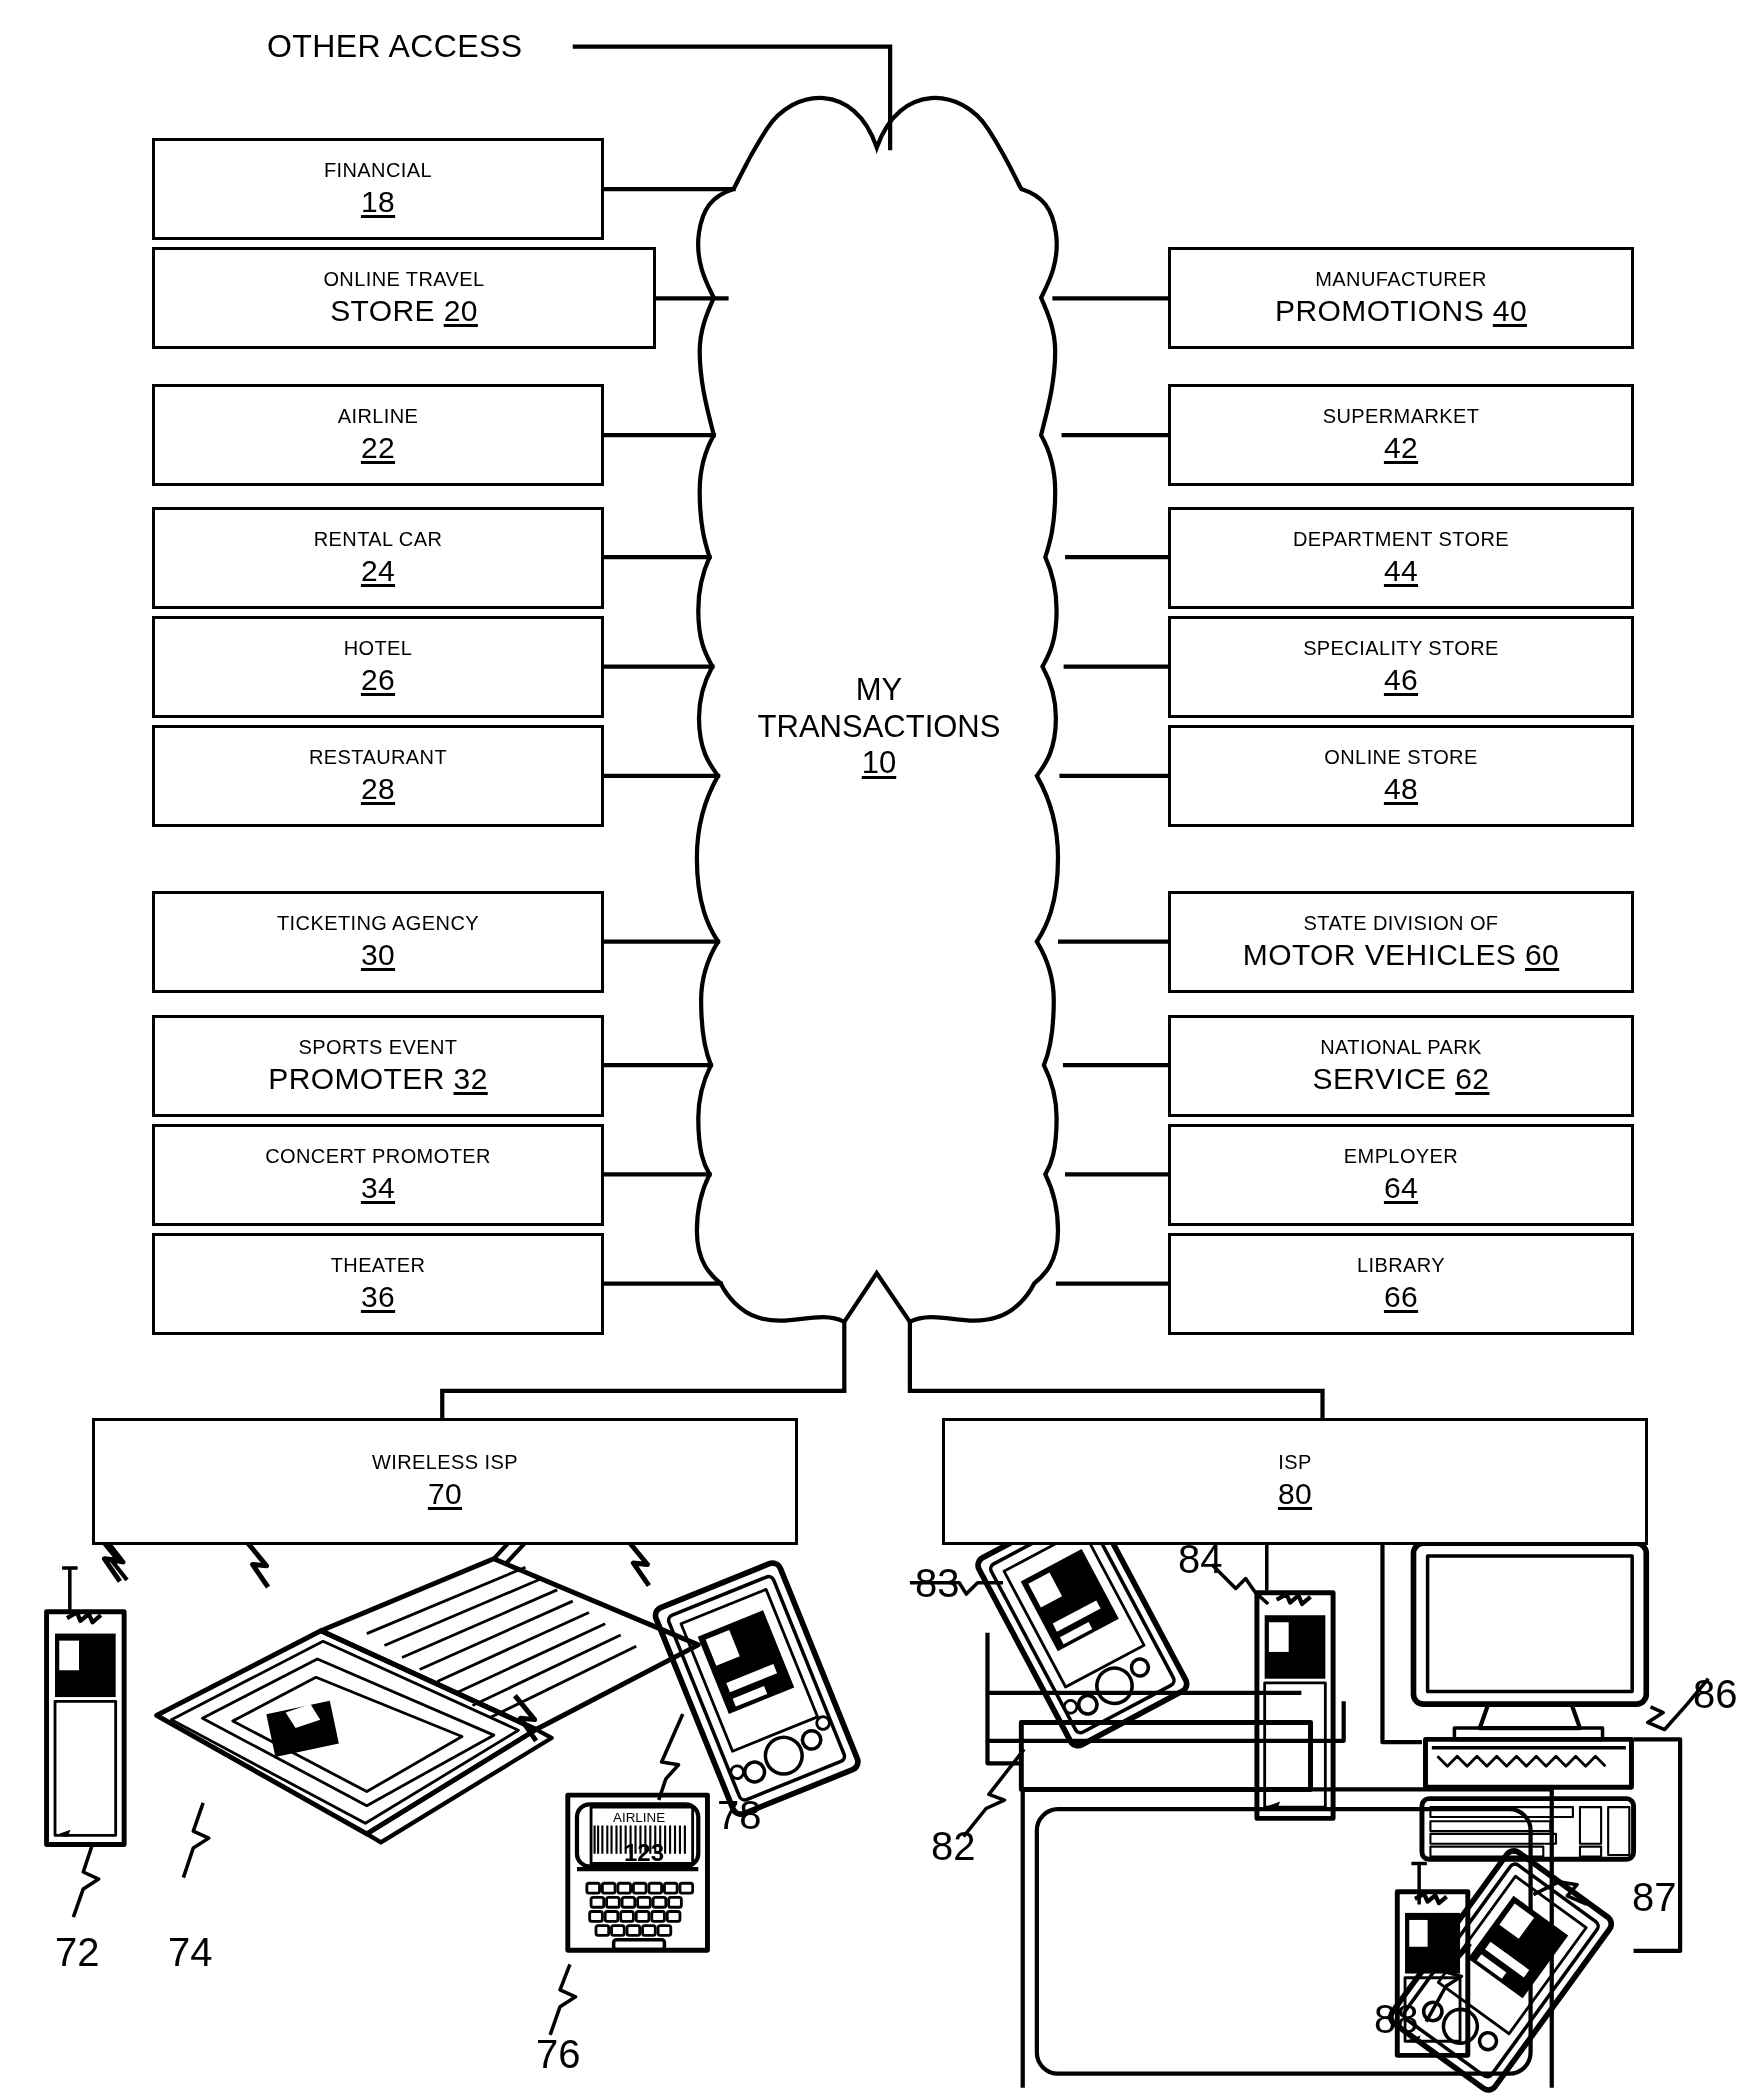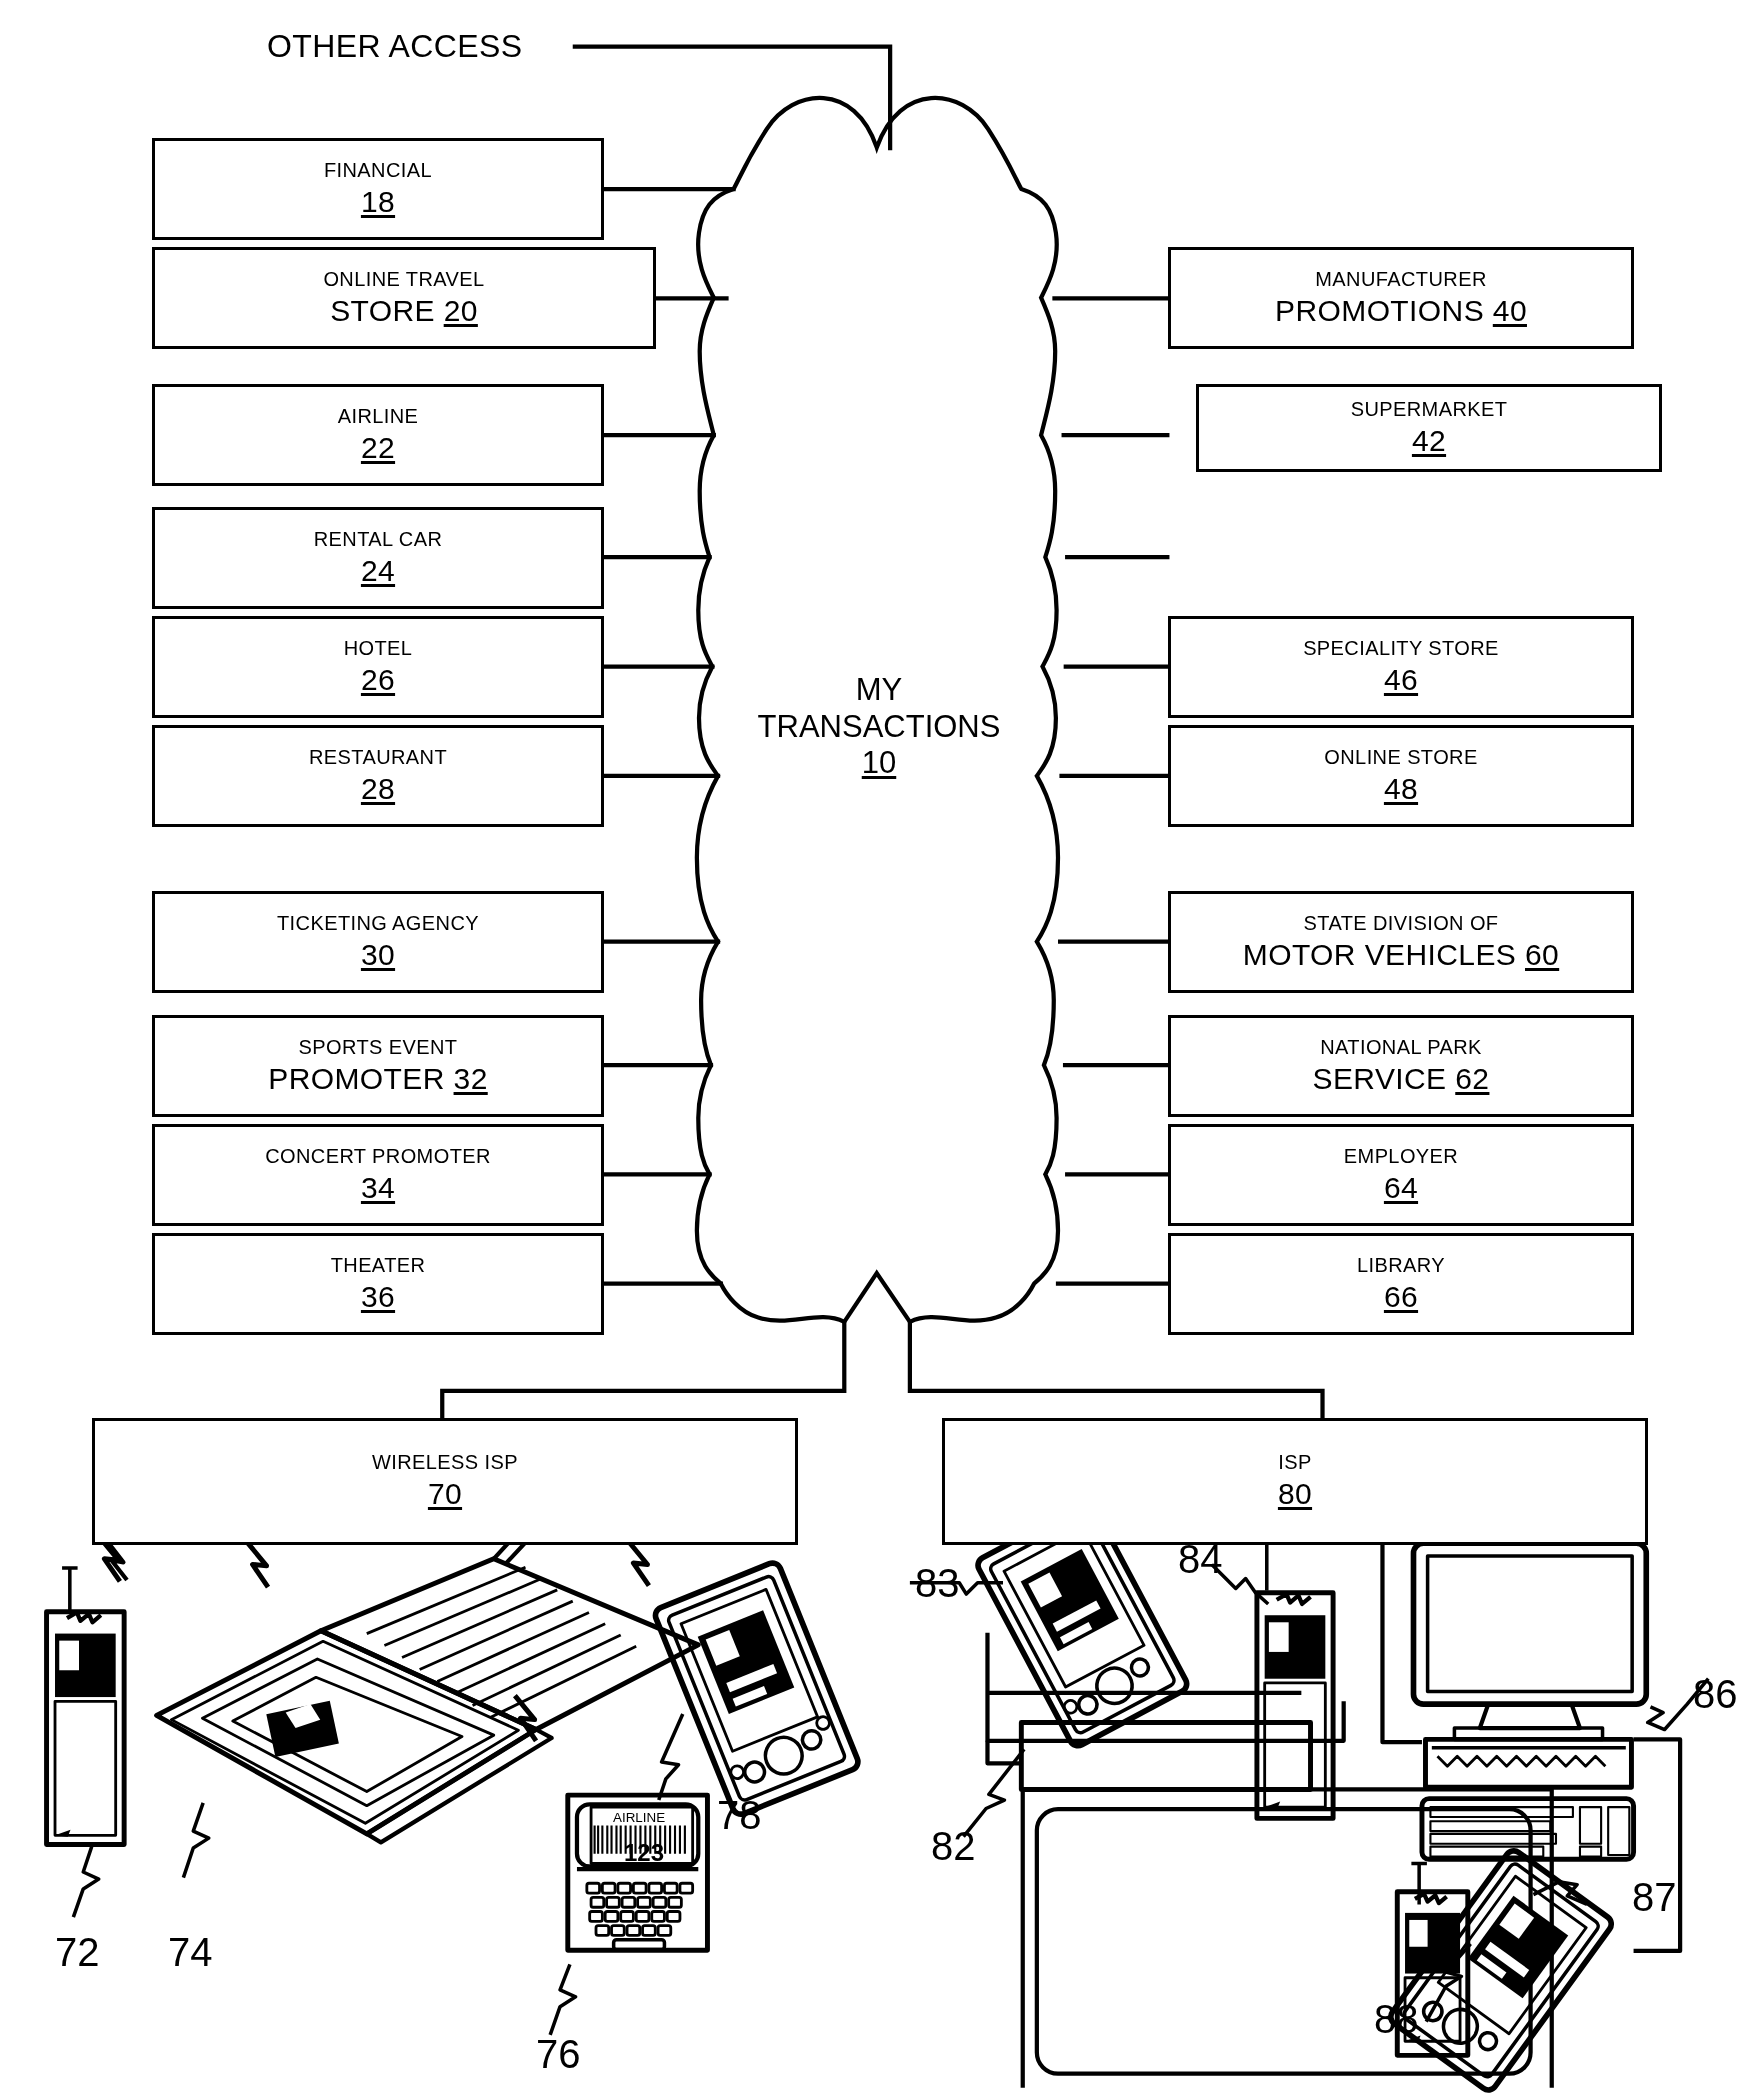--- a/index.html
+++ b/index.html
@@ -401,23 +401,27 @@
   </div>
   <div class="node-box" style="left:152px; top:1233px; width:452px; height:102px;">
     <div class="node-line1">THEATER</div>
     <div class="node-line2 u">36</div>
   </div>
 
   <div class="node-box" style="left:1168px; top:247px; width:466px; height:102px;">
     <div class="node-line1">MANUFACTURER</div>
     <div class="node-line2"><span>PROMOTIONS</span> <span class="u">40</span></div>
   </div>
-  <div class="node-box" style="left:1168px; top:384px; width:466px; height:88px;margin-left:28px;">
+  <div class="node-box" style="left:1168px; top:384px; width:466px; height:102px;">
     <div class="node-line1">SUPERMARKET</div>
     <div class="node-line2 u">42</div>
+  </div>
+  <div class="node-box" style="left:1168px; top:507px; width:466px; height:102px;">
+    <div class="node-line1">DEPARTMENT STORE</div>
+    <div class="node-line2 u">44</div>
   </div>
   <div class="node-box" style="left:1168px; top:616px; width:466px; height:102px;">
     <div class="node-line1">SPECIALITY STORE</div>
     <div class="node-line2 u">46</div>
   </div>
   <div class="node-box" style="left:1168px; top:725px; width:466px; height:102px;">
     <div class="node-line1">ONLINE STORE</div>
     <div class="node-line2 u">48</div>
   </div>
   <div class="node-box" style="left:1168px; top:891px; width:466px; height:102px;">

